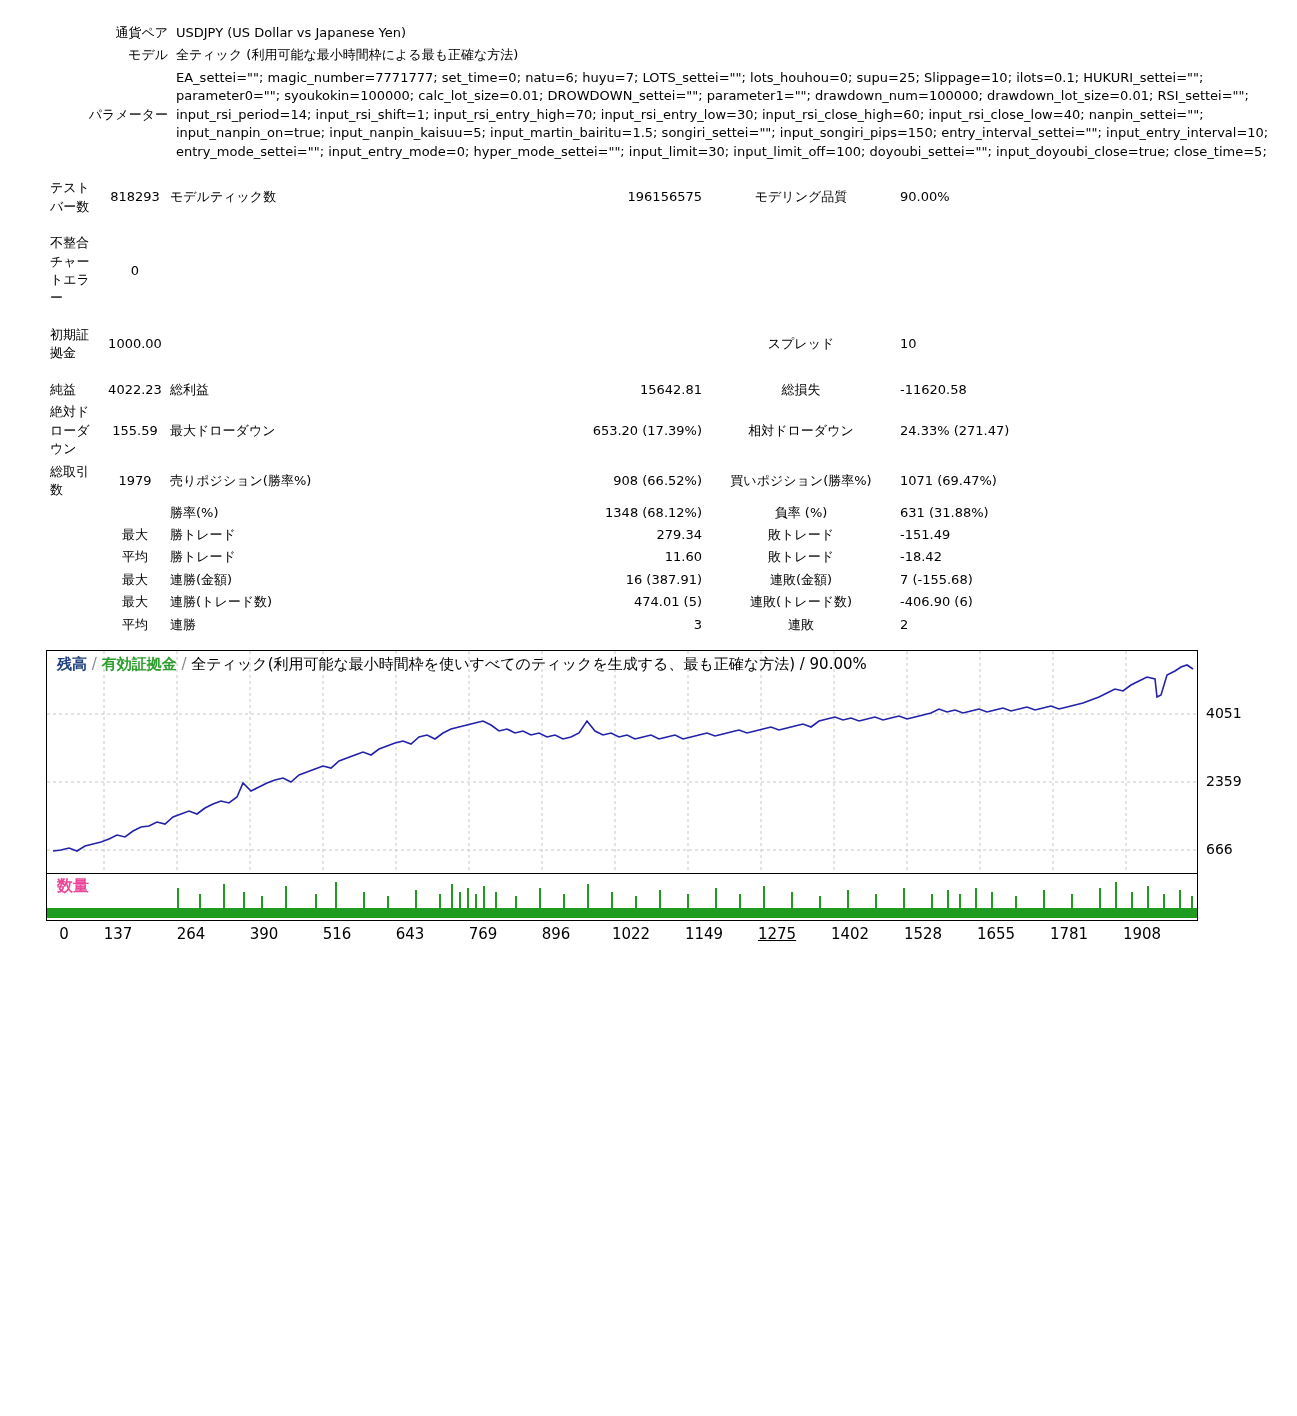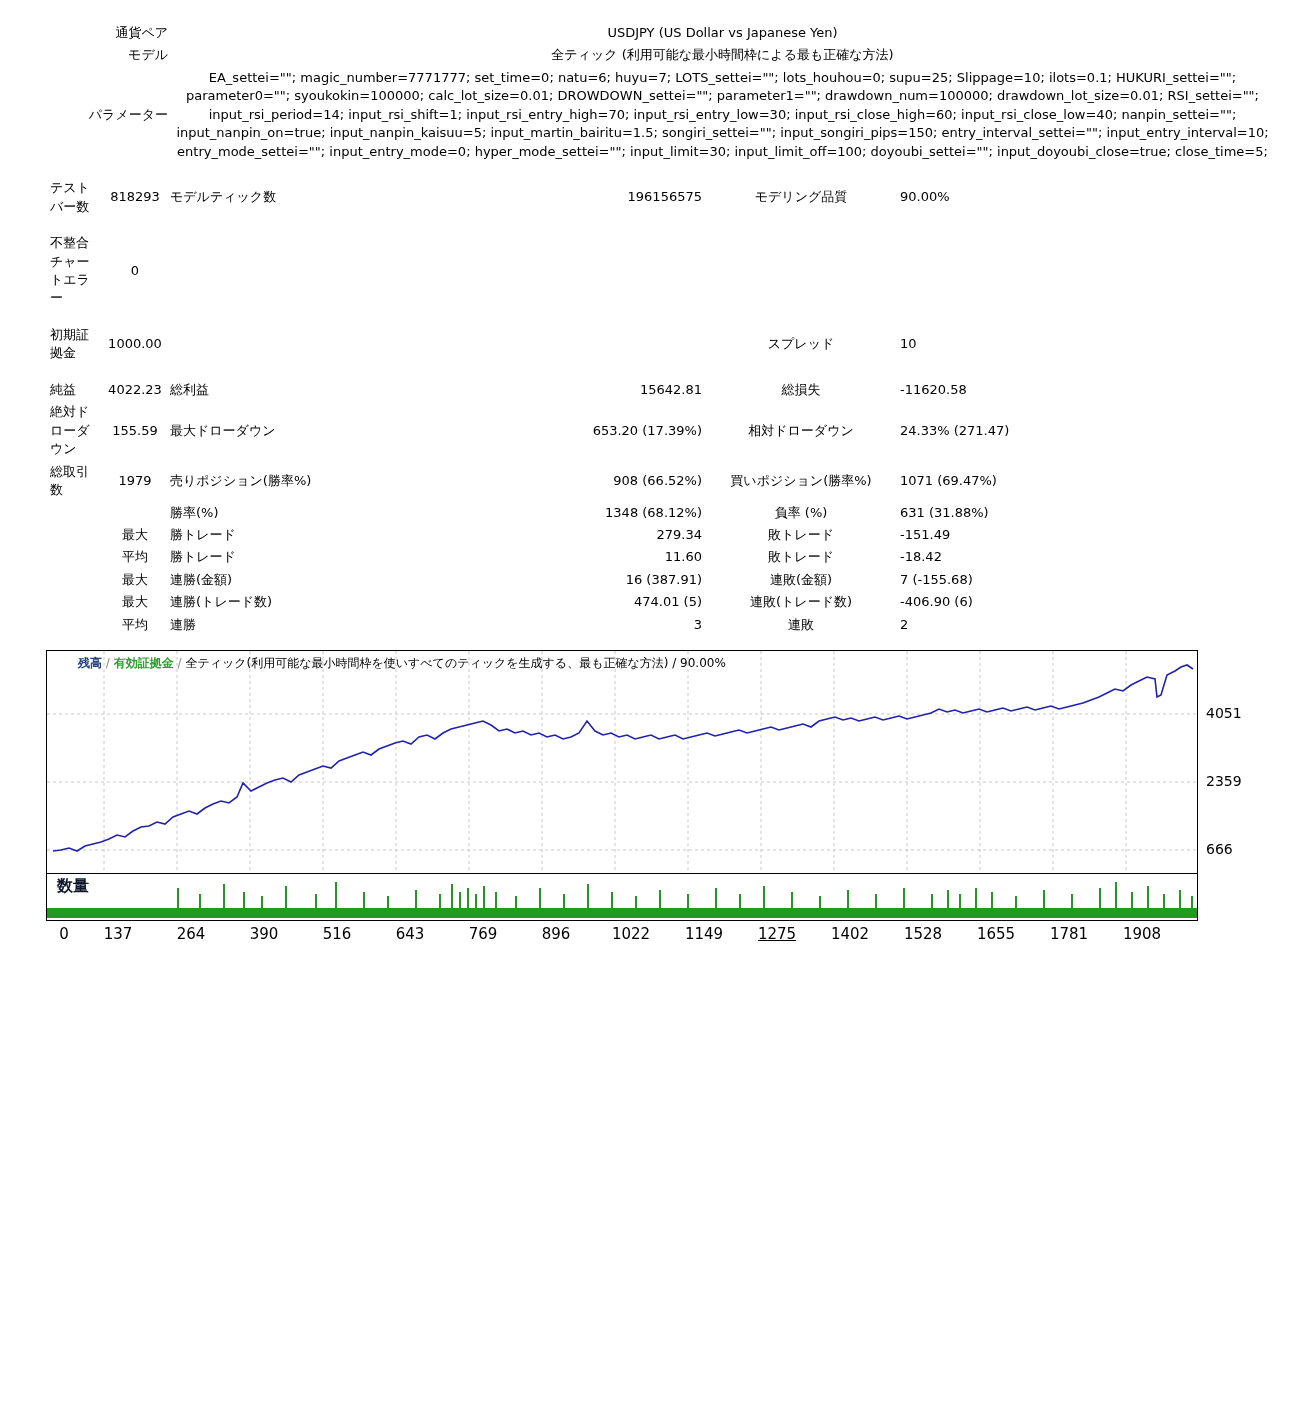--- a/index.html
+++ b/index.html
@@ -57,21 +57,21 @@
     text-align: left;
     white-space: nowrap;
     width: 150px;
   }
   .head-lbl {
     width: 118px;
     text-align: right;
     vertical-align: top;
   }
   .head-val {
-    text-align: center;
+    text-align: left;
     vertical-align: top;
   }
   .params {
     line-height: 1.52;
     word-break: break-word;
   }
   .spacer-row td { height: 10px; padding: 0; }
   .tall td { padding-top: 3px; padding-bottom: 3px; }
 
   
@@ -88,24 +88,23 @@
   }
   .equity-area {
     position: relative;
     height: 222px;
     overflow: hidden;
   }
   .chart-legend {
     position: absolute;
     top: 4px;
     left: 10px;
-    font-size: 12px;
+    font-size: 15px;
     z-index: 5;
     white-space: nowrap;
-    margin-left: 21px;
   }
   .lg-balance { color: #204080; font-weight: bold; }
   .lg-sep { color: #888888; }
   .lg-equity { color: #2e9e2e; font-weight: bold; }
   .lg-model { color: #000000; }
   .axis-labels {
     position: absolute;
     right: -72px;
     top: 0;
     height: 222px;
@@ -122,21 +121,21 @@
     border-top: 1px solid #000000;
     background: #ffffff;
     overflow: hidden;
   }
   .vol-title {
     position: absolute;
     left: 8px;
     top: 2px;
     font-size: 16px;
     font-weight: bold;
-    color: #0f172a;
+    color: #ec4899;
     z-index: 4;
     background: #ffffff;
     padding: 0 2px;
   }
   .x-axis {
     position: relative;
     width: 1152px;
     height: 26px;
     margin-left: 46px;
     font-size: 15px;

